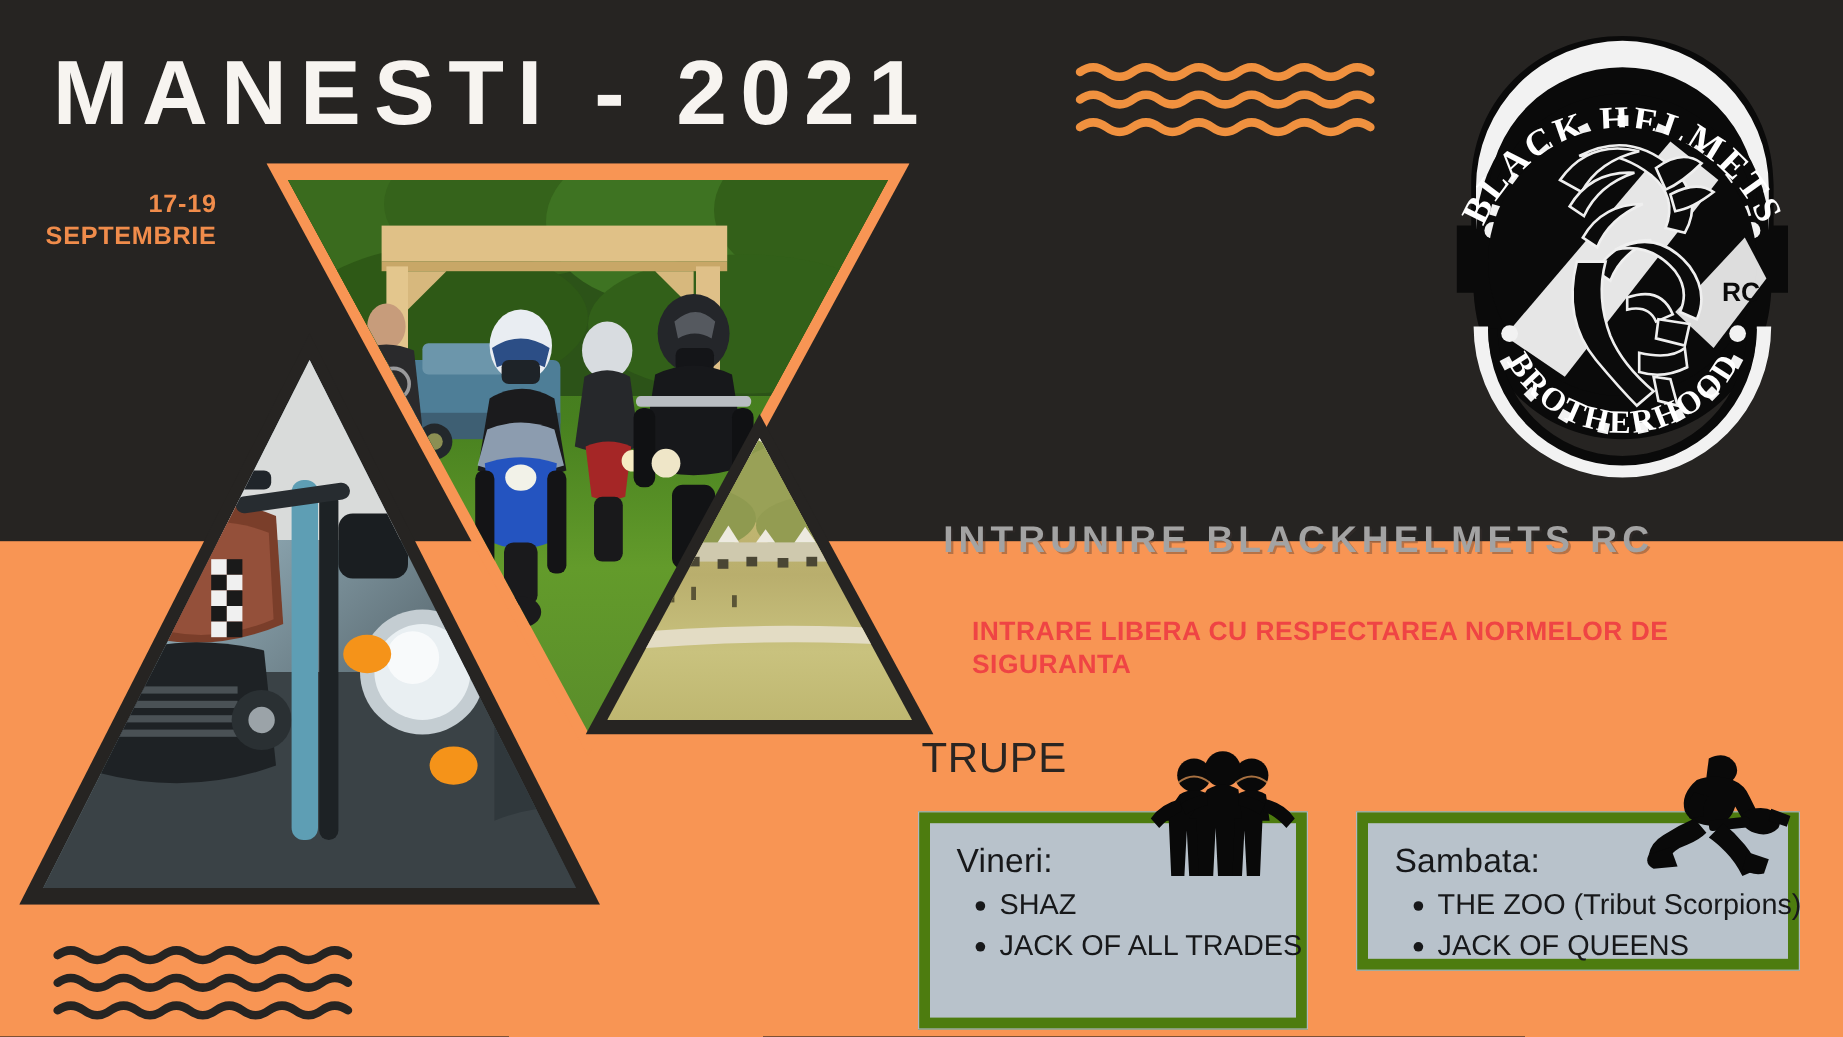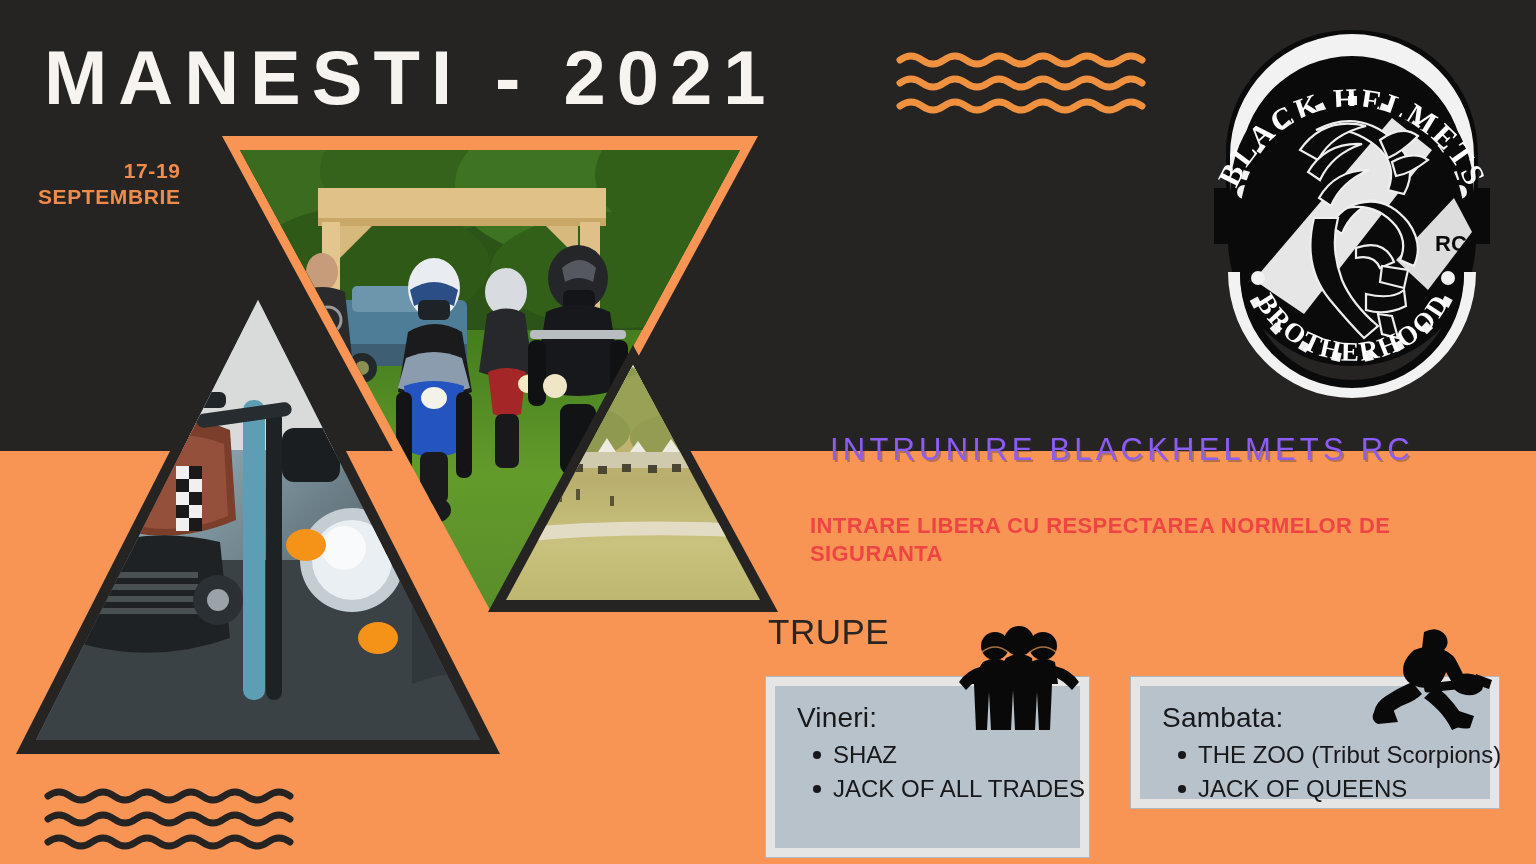--- a/index.html
+++ b/index.html
@@ -36,40 +36,40 @@
   .waves.bottom{left:44px;top:788px;}
 
   
   .logo{position:absolute;left:1196px;top:22px;width:312px;height:390px;}
 
   
   .tri-wrap{position:absolute;left:0;top:0;width:1536px;height:864px;pointer-events:none;}
 
   
   .headline{
-    position:absolute;left:830px;top:432px;
-    font-size:31px;font-weight:normal;color:#8b5cf6;
+    position:absolute;left:786px;top:432px;
+    font-size:31px;font-weight:bold;color:#a3a3a3;
     letter-spacing:4.2px;white-space:nowrap;
     text-shadow:2px 2px 0 rgba(60,50,45,0.35);
   }
   .subline{
     position:absolute;left:810px;top:512px;width:690px;
     font-size:22px;font-weight:bold;color:#ef4444;
     letter-spacing:0.4px;line-height:1.25;
   }
   .trupe{
     position:absolute;left:768px;top:612px;
     font-size:35px;font-weight:normal;color:#2A2522;
     letter-spacing:0.5px;
   }
 
   
   .band-box{
     position:absolute;
-    background:#e5e5e5;
+    background:#4d7c0f;
     border:1px solid #AEB8C1;
     padding:9px;
     box-sizing:border-box;
   }
   .band-box .inner{
     background:#B8C2CB;
     width:100%;height:100%;
     box-sizing:border-box;
     padding:16px 18px 10px 22px;
   }

